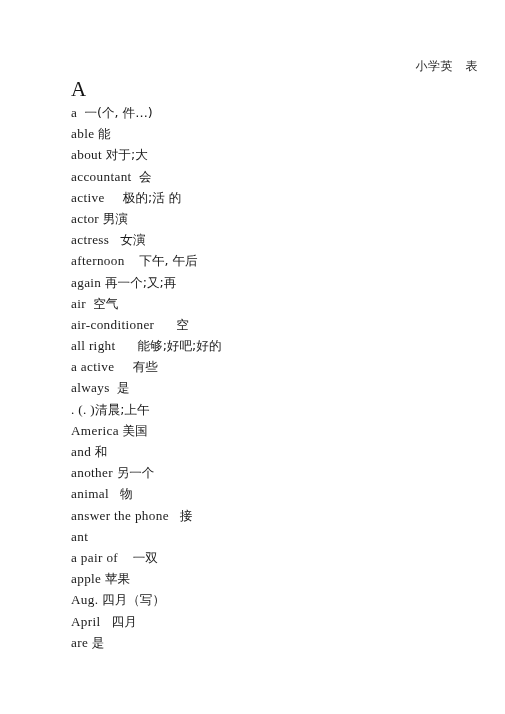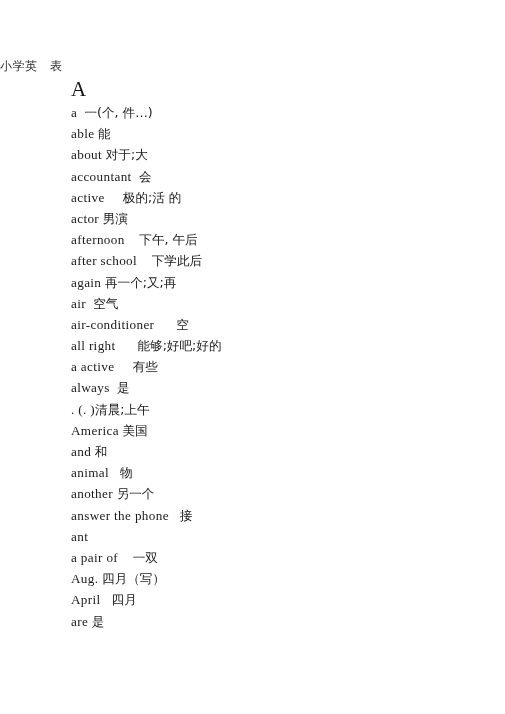--- a/index.html
+++ b/index.html
@@ -24,21 +24,21 @@
     inset: 0;
     background: #ffffff;
   }
 
   
   .doc-title {
     position: absolute;
     top: 58px;
     left: 0;
     width: 478px;
-    text-align: left;
+    text-align: right;
     font-family: "DejaVu Sans", "Liberation Sans", sans-serif;
     font-size: 12px;
     line-height: 16px;
     color: #2b2b2b;
     letter-spacing: 0.5px;
     white-space: pre;
   }
 
   
   .vocab-body {
@@ -92,35 +92,36 @@
 
     <div class="section-letter">A</div>
 
     <ul class="entry-list" id="entry-list">
         <li class="entry"><span>a</span><span>  </span><span class="cjk">一(个, 件…)</span></li>
         <li class="entry"><span>able</span><span> </span><span class="cjk">能</span></li>
         <li class="entry"><span>about</span><span> </span><span class="cjk">对于;大</span></li>
         <li class="entry"><span>accountant</span><span>  </span><span class="cjk">会</span></li>
         <li class="entry"><span>active</span><span>     </span><span class="cjk">极的;活 的</span></li>
         <li class="entry"><span>actor</span><span> </span><span class="cjk">男演</span></li>
+        <li class="entry"><span>actress</span><span>   </span><span class="cjk">女演</span></li>
         <li class="entry"><span>afternoon</span><span>    </span><span class="cjk">下午, 午后</span></li>
-        <li class="entry"><span>after school</span><span>    </span><span class="cjk">下学此后</span></li>
         <li class="entry"><span>again</span><span> </span><span class="cjk">再一个;又;再</span></li>
         <li class="entry"><span>air</span><span>  </span><span class="cjk">空气</span></li>
         <li class="entry"><span>air-conditioner</span><span>      </span><span class="cjk">空</span></li>
         <li class="entry"><span>all right</span><span>      </span><span class="cjk">能够;好吧;好的</span></li>
         <li class="entry"><span>a active</span><span>     </span><span class="cjk">有些</span></li>
         <li class="entry"><span>always</span><span>  </span><span class="cjk">是</span></li>
         <li class="entry"><span>. (. )</span><span class="cjk">清晨;上午</span></li>
         <li class="entry"><span>America</span><span> </span><span class="cjk">美国</span></li>
         <li class="entry"><span>and</span><span> </span><span class="cjk">和</span></li>
+        <li class="entry"><span>another</span><span> </span><span class="cjk">另一个</span></li>
         <li class="entry"><span>animal</span><span>   </span><span class="cjk">物</span></li>
-        <li class="entry"><span>another</span><span> </span><span class="cjk">另一个</span></li>
         <li class="entry"><span>answer the phone</span><span>   </span><span class="cjk">接</span></li>
         <li class="entry"><span>ant</span></li>
         <li class="entry"><span>a pair of</span><span>    </span><span class="cjk">一双</span></li>
+        <li class="entry"><span>apple</span><span> </span><span class="cjk">苹果</span></li>
         <li class="entry"><span>Aug.</span><span> </span><span class="cjk">四月（写）</span></li>
         <li class="entry"><span>April</span><span>   </span><span class="cjk">四月</span></li>
         <li class="entry"><span>are</span><span> </span><span class="cjk">是</span></li>
       </ul>
 
   </div>
 </div>
 
 </body></html>

